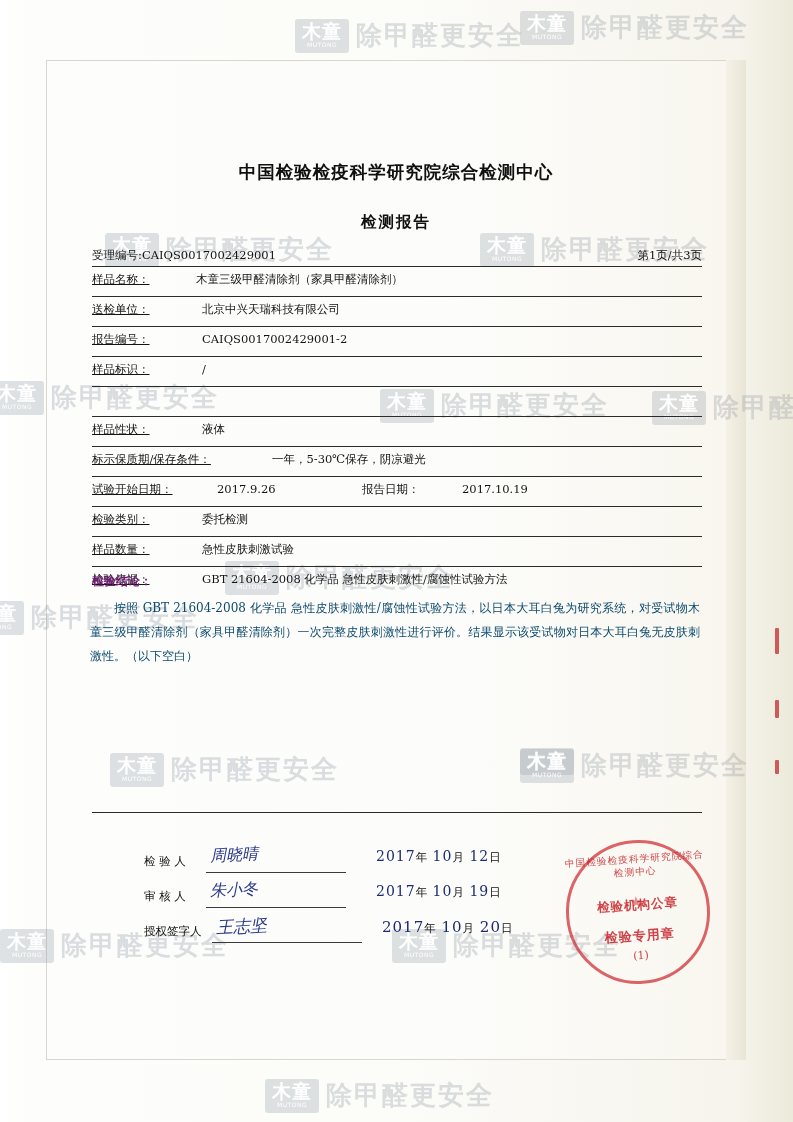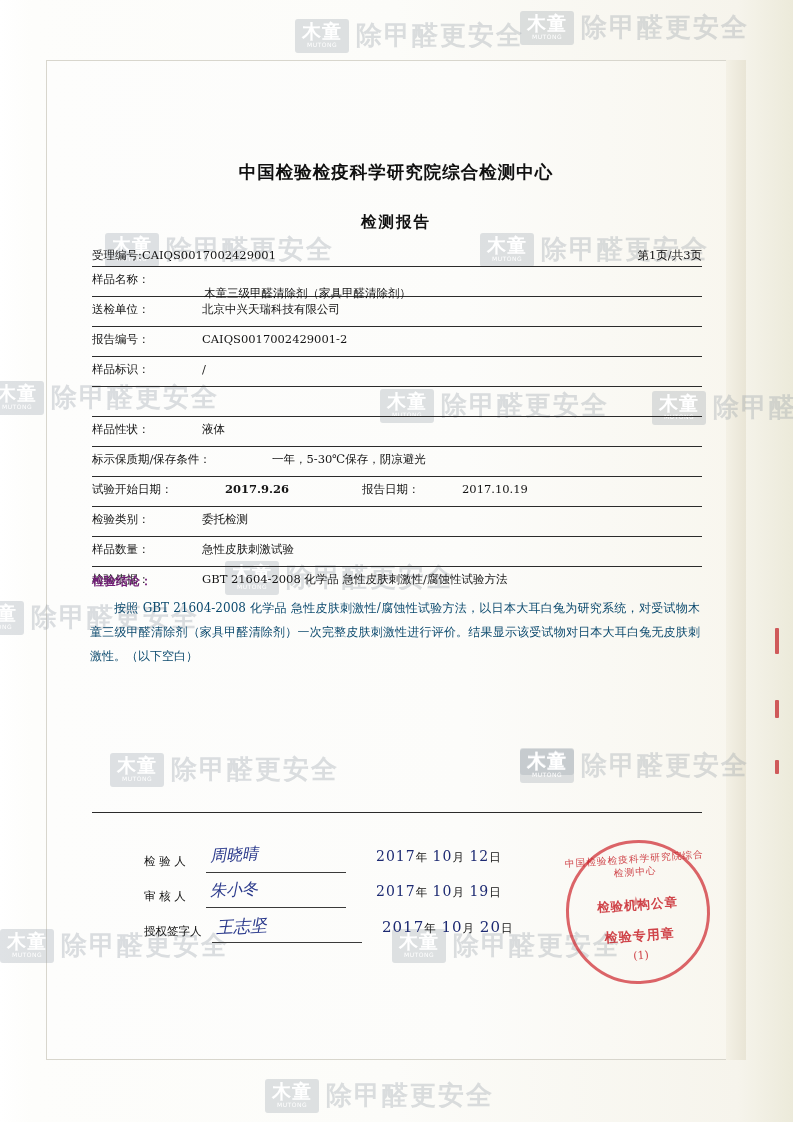--- a/index.html
+++ b/index.html
@@ -143,20 +143,21 @@
     height: 30px;
     font-family: "DejaVu Serif", "Liberation Serif", serif;
     font-size: 11.5px;
     color: #141414;
   }
   .frow .flabel {
     position: absolute;
     left: 0;
     top: 6px;
     white-space: nowrap;
+    text-decoration: underline;
   }
   .frow .fval {
     position: absolute;
     top: 6px;
     white-space: nowrap;
   }
   .frow .fval2 {
     position: absolute;
     top: 6px;
     white-space: nowrap;
@@ -395,21 +396,21 @@
   <div class="rule" style="top:326px;"></div>
   <div class="rule" style="top:356px;"></div>
   <div class="rule" style="top:386px;"></div>
   <div class="rule" style="top:416px;"></div>
   <div class="rule" style="top:446px;"></div>
   <div class="rule" style="top:476px;"></div>
   <div class="rule" style="top:506px;"></div>
 
   <div class="frow" style="top:206px;">
     <div class="flabel">样品名称：</div>
-    <div class="fval" style="left:112px;margin-top:14px;">木童三级甲醛清除剂（家具甲醛清除剂）</div>
+    <div class="fval" style="left:104px;">木童三级甲醛清除剂（家具甲醛清除剂）</div>
   </div>
   <div class="frow" style="top:236px;">
     <div class="flabel">送检单位：</div>
     <div class="fval" style="left:110px;">北京中兴天瑞科技有限公司</div>
   </div>
   <div class="frow" style="top:266px;">
     <div class="flabel">报告编号：</div>
     <div class="fval" style="left:110px;">CAIQS0017002429001-2</div>
   </div>
   <div class="frow" style="top:296px;">
@@ -419,21 +420,21 @@
   <div class="frow" style="top:356px;">
     <div class="flabel">样品性状：</div>
     <div class="fval" style="left:110px;">液体</div>
   </div>
   <div class="frow" style="top:386px;">
     <div class="flabel">标示保质期/保存条件：</div>
     <div class="fval" style="left:180px;">一年，5-30℃保存，阴凉避光</div>
   </div>
   <div class="frow" style="top:416px;">
     <div class="flabel">试验开始日期：</div>
-    <div class="fval" style="left:133px;font-weight:bold;">2017.9.26</div>
+    <div class="fval" style="left:125px;">2017.9.26</div>
     <div class="flabel2" style="left:270px;">报告日期：</div>
     <div class="fval2" style="left:370px;">2017.10.19</div>
   </div>
   <div class="frow" style="top:446px;">
     <div class="flabel">检验类别：</div>
     <div class="fval" style="left:110px;">委托检测</div>
   </div>
   <div class="frow" style="top:476px;">
     <div class="flabel">样品数量：</div>
     <div class="fval" style="left:110px;">急性皮肤刺激试验</div>

